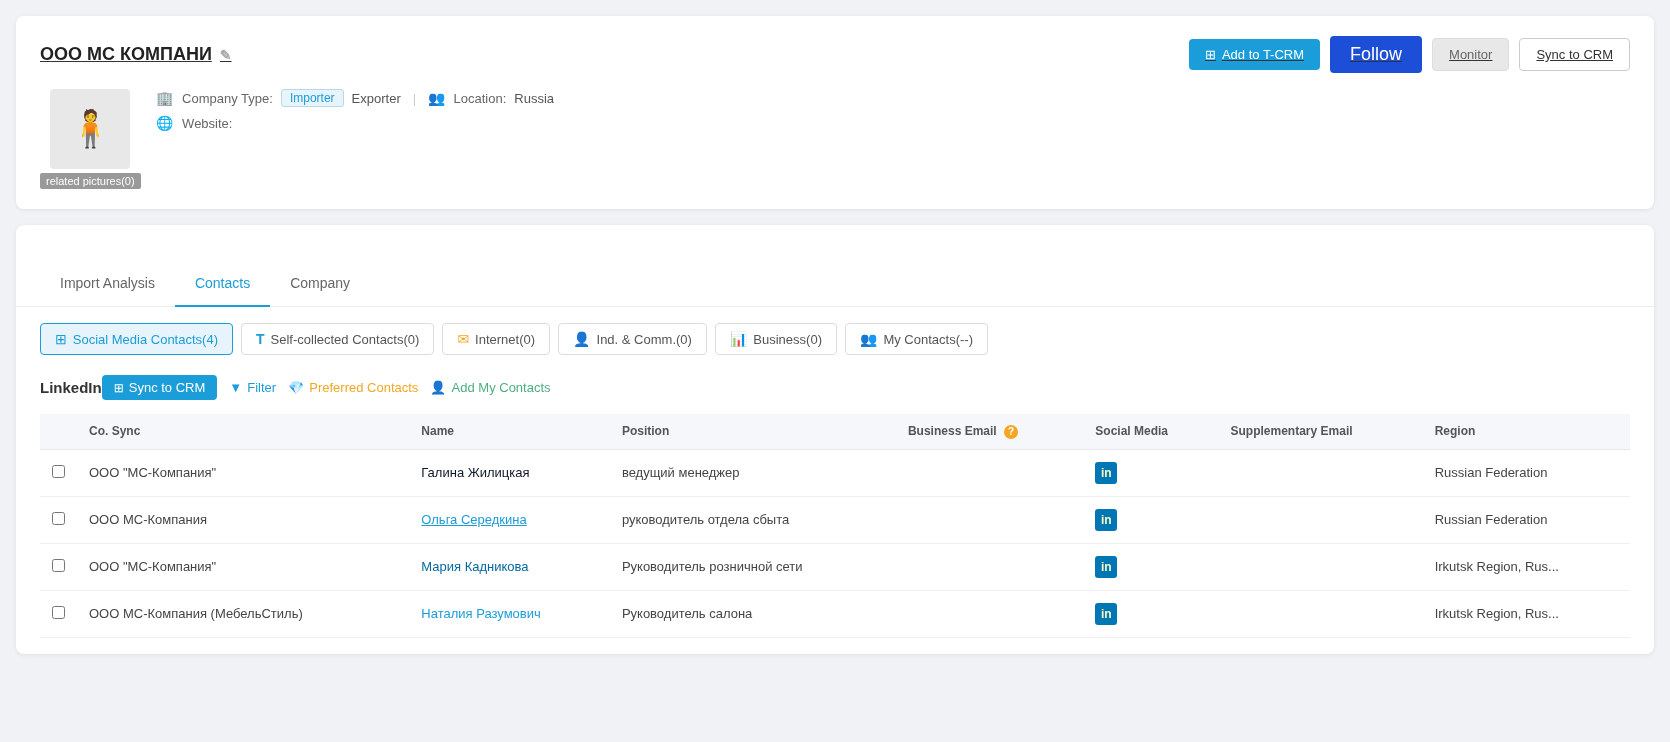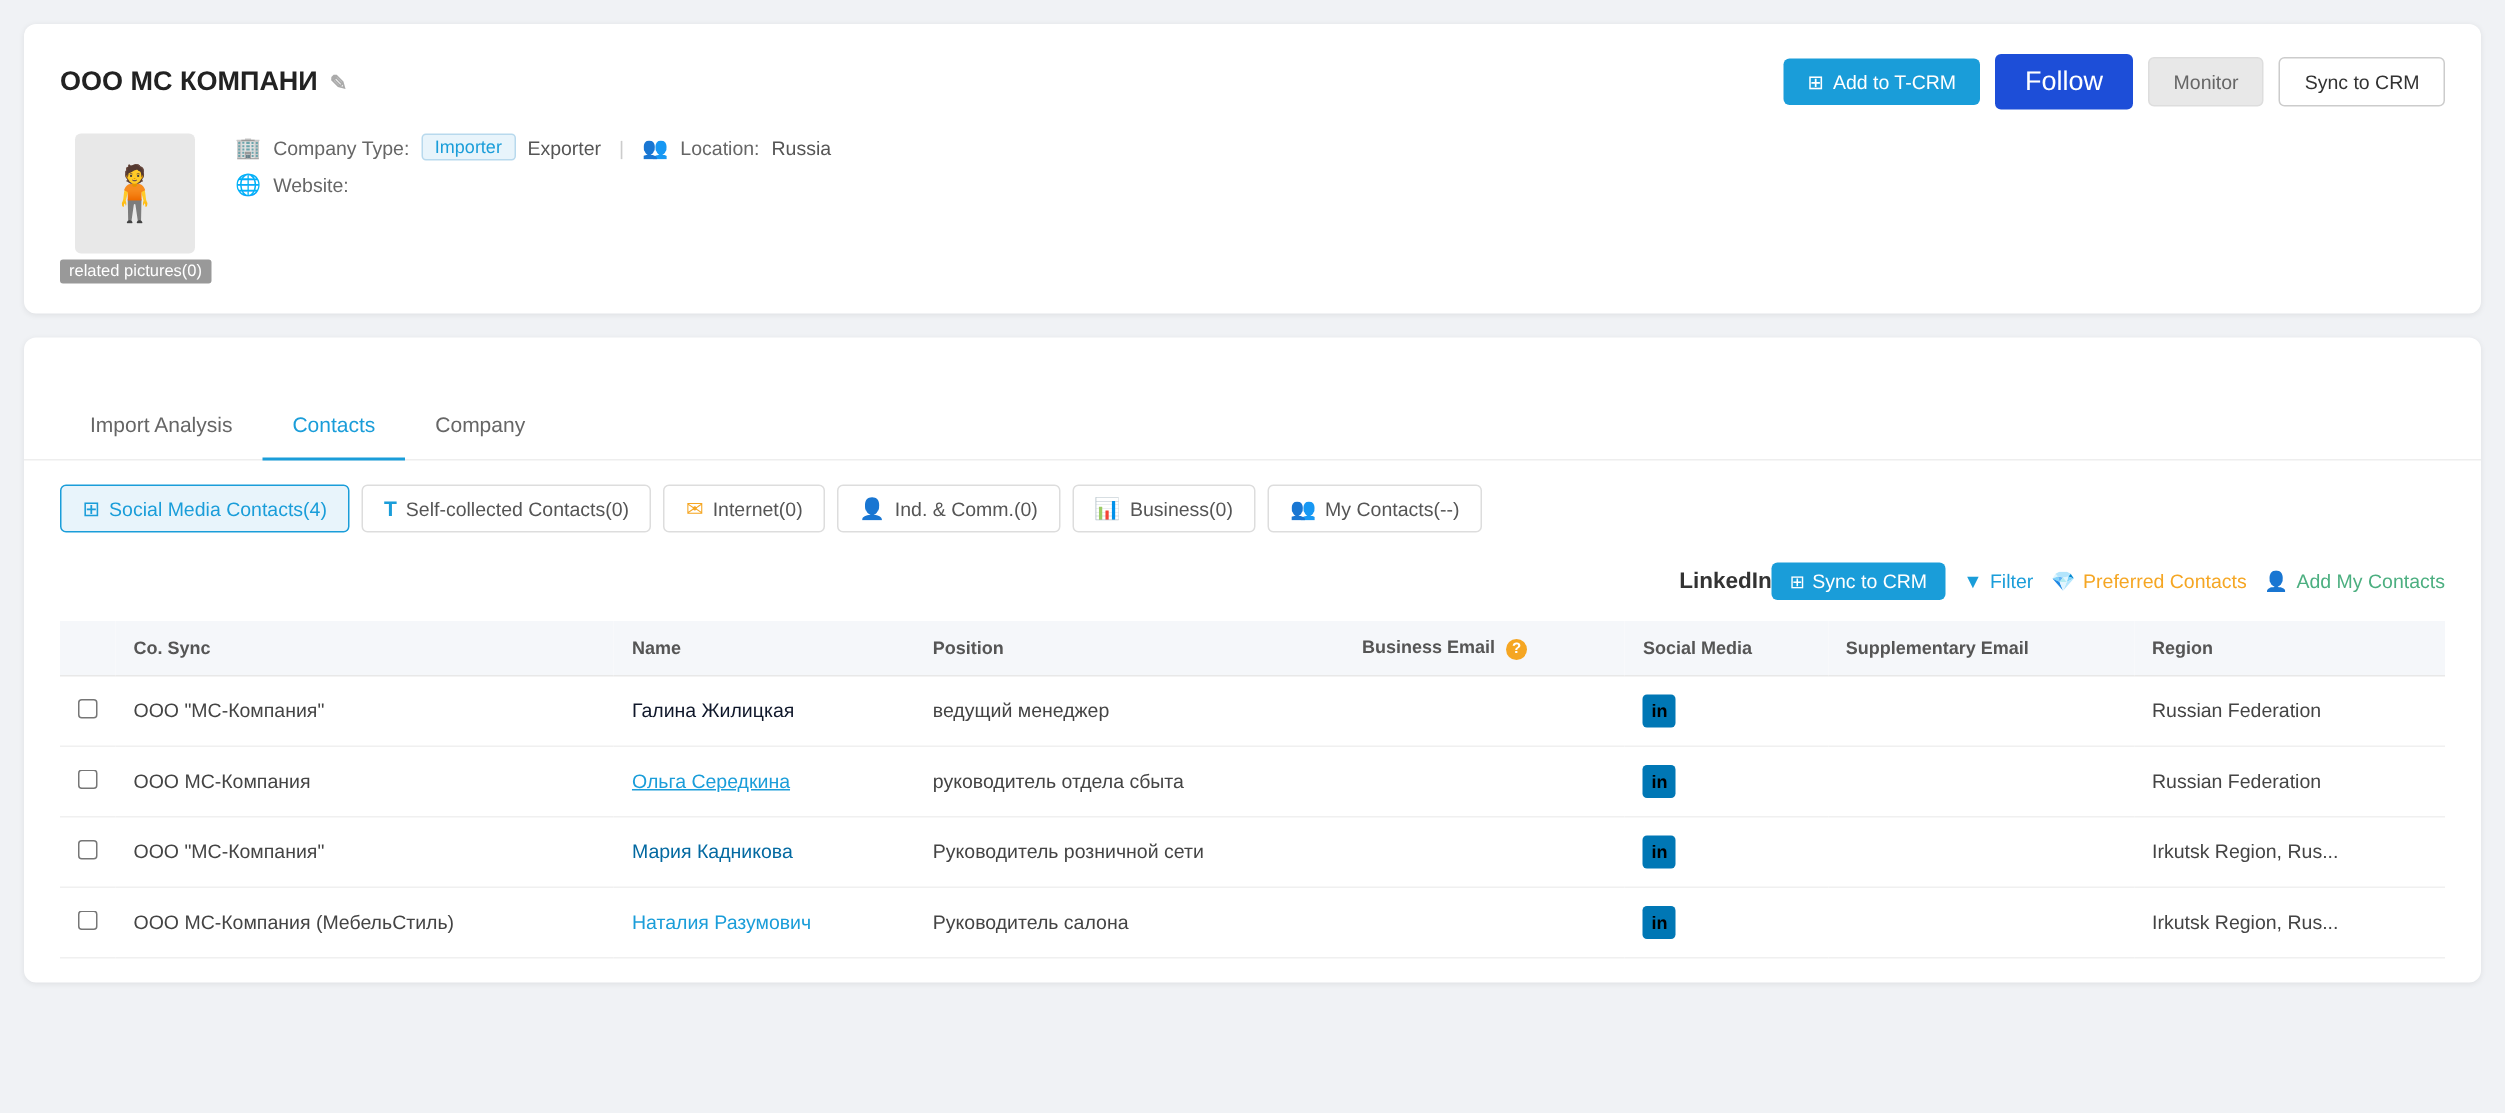--- a/index.html
+++ b/index.html
@@ -11,20 +11,21 @@
       margin: 16px;
       padding: 20px 24px;
       box-shadow: 0 1px 4px rgba(0,0,0,0.08);
     }
 
     .top-card-header {
       display: flex;
       align-items: center;
       justify-content: space-between;
       margin-bottom: 16px;
+      text-decoration: underline;
     }
 
     .company-title {
       display: flex;
       align-items: center;
       gap: 8px;
       font-size: 18px;
       font-weight: 600;
       color: #222;
     }
@@ -236,21 +237,21 @@
       font-size: 14px;
     }
 
     .linkedin-section {
       margin-top: 4px;
     }
 
     .linkedin-header {
       display: flex;
       align-items: center;
-      justify-content: flex-end;
+      justify-content: flex-start;
       margin-bottom: 14px;
     }
 
     .linkedin-title {
       font-size: 15px;
       font-weight: 600;
       color: #333;
     }
 
     .linkedin-actions {
@@ -330,21 +331,21 @@
 
     .checkbox-cell input[type="checkbox"] {
       cursor: pointer;
     }
 
     .linkedin-badge {
       display: inline-flex;
       align-items: center;
       justify-content: center;
       background: #0077b5;
-      color: #000000;
+      color: #fef9c3;
       border-radius: 3px;
       width: 22px;
       height: 22px;
       font-size: 12px;
       font-weight: 700;
     }
 
     .info-icon {
       display: inline-flex;
       align-items: center;

